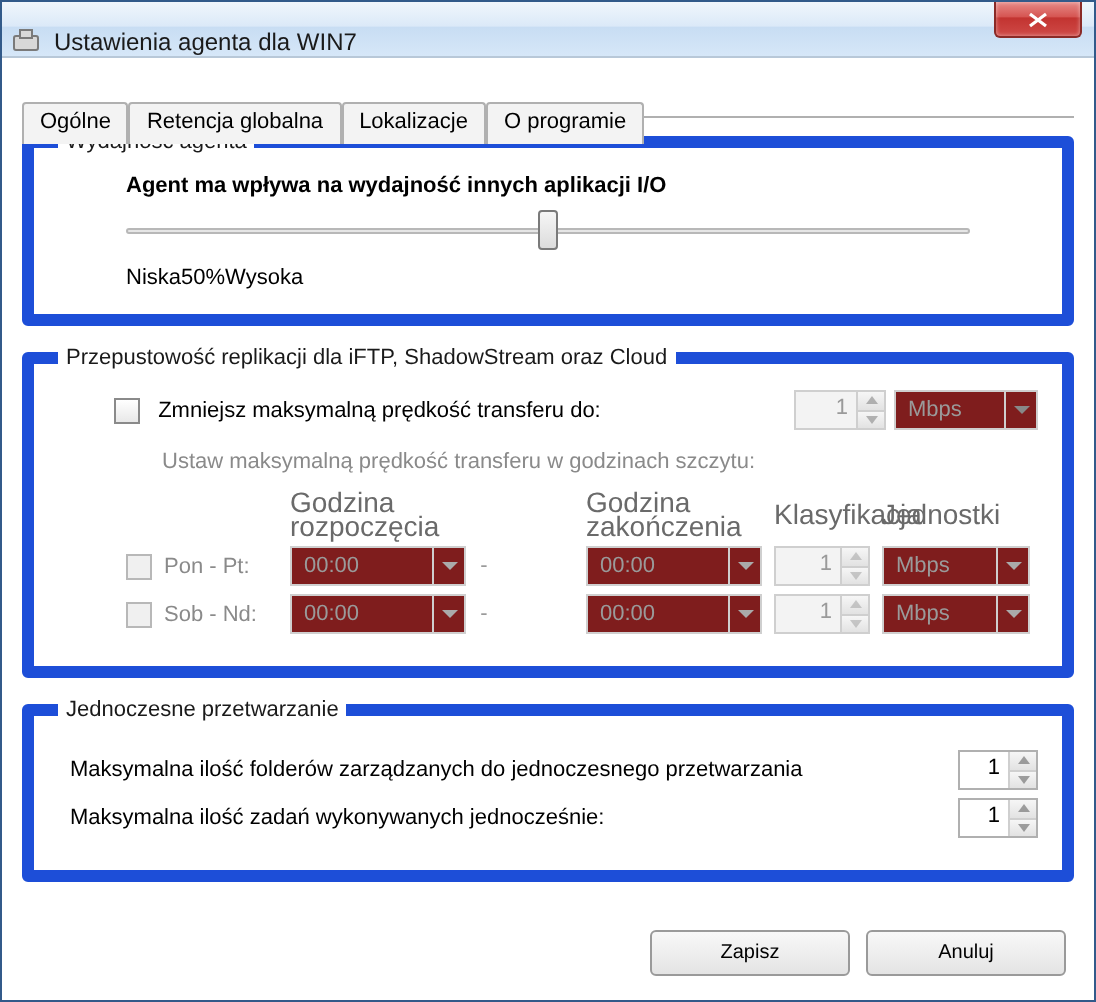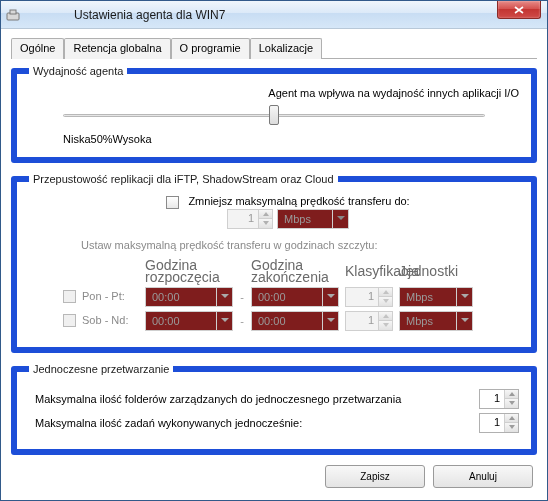--- a/index.html
+++ b/index.html
@@ -18,24 +18,23 @@
     border: 1px solid #325a8a;
     width: 548px;
     height: 501px;
     box-shadow: 0 0 8px rgba(0,0,0,0.3);
   }
   .titlebar {
     height: 28px;
     background: linear-gradient(to bottom, #f0f6fc 0%, #dbe9f8 45%, #c8ddf3 46%, #d6e7f8 100%);
     border-bottom: 1px solid #b8c8d8;
     display: flex;
-    align-items: center;
+    align-items: flex-end;
     padding: 0 4px;
     position: relative;
-    gap: 47px;
   }
   .app-icon {
     width: 16px; height: 16px;
     margin-right: 6px;
     display: inline-flex;
     align-items: center; justify-content: center;
   }
   .title { color: #1a1a1a; font-size: 12px; }
   .close-btn {
     position: absolute;
@@ -61,21 +60,21 @@
     height: 22px;
     margin-bottom: 4px;
   }
   .tab {
     padding: 3px 8px;
     border: 1px solid #b0b0b0;
     border-bottom: none;
     background: #f3f3f3;
     margin-right: 0px;
     position: relative;
-    top: 1px;
+    top: 14px;
     border-radius: 2px 2px 0 0;
     cursor: pointer;
   }
   .tab.active {
     background: #fff;
     border-bottom: 1px solid #fff;
     top: 0;
     padding-top: 4px;
   }
   fieldset {
@@ -83,23 +82,24 @@
     border-radius: 3px;
     margin: 6px 0 10px 0;
     padding: 10px 12px 12px 12px;
   }
   fieldset legend {
     padding: 0 4px;
     color: #1a1a1a;
     font-size: 11px;
   }
   .perf-label {
-    text-align: right;
+    text-align: left;
     padding-left: 34px;
     margin-bottom: 6px;
+    font-weight: bold;
   }
   .slider-wrap {
     position: relative;
     height: 22px;
     margin: 4px 34px 4px 34px;
   }
   .slider-track {
     position: absolute;
     left: 0; right: 0; top: 9px;
     height: 3px;
@@ -115,21 +115,21 @@
     width: 10px; height: 20px;
     background: linear-gradient(to bottom,#f6f6f6,#dcdcdc);
     border: 1px solid #7a7a7a;
     border-radius: 2px;
   }
   .slider-labels {
     display: flex;
     justify-content: flex-start;
     margin: 6px 34px 0 34px;
   }
-  .row { display: flex; align-items: center; flex-direction: column; }
+  .row { display: flex; align-items: center; }
   .chk {
     width: 13px; height: 13px;
     border: 1px solid #8a8a8a;
     background: linear-gradient(to bottom,#fff,#e8e8e8);
     margin-right: 6px;
     display:inline-block;
     vertical-align: middle;
   }
   .chk.dis { border-color:#b8b8b8; background:#f0f0f0; }
   .num-input {
@@ -178,21 +178,21 @@
   }
   .grid-head, .grid-row {
     display:flex;
     align-items:center;
     gap:6px;
     margin-bottom:4px;
   }
   .col-day{ width:80px; padding-left:4px; color:#7a7a7a;}
   .col-start{ width:88px;}
   .col-dash{ width:6px; text-align:center; color:#9a9a9a;}
-  .col-end{ width:88px;}
+  .col-end{ width:88px;margin-left:42px;}
   .col-class{ width:48px;}
   .col-unit{ width:74px;}
   .grid-head .hcell{ font-size:14px; color:#6a6a6a; line-height:12px;}
   .grid-head .col-day{ }
   .sub-indent { padding-left: 28px; }
   .disabled-text { color:#8a8a8a; }
   .concurrent-row{
     display:flex; align-items:center; justify-content:space-between;
     margin:4px 0;
     padding-left:6px;
@@ -229,22 +229,22 @@
       <svg width="10" height="8" viewBox="0 0 10 8">
           <path d="M1 1 L9 7 M9 1 L1 7" stroke="#fff" stroke-width="1.6"></path>
         </svg>
     </div>
   </div>
 
   <div class="client">
     <div class="tabs">
       <div class="tab">Ogólne</div>
       <div class="tab">Retencja globalna</div>
+      <div class="tab">Lokalizacje</div>
       <div class="tab">O programie</div>
-      <div class="tab">Lokalizacje</div>
     </div>
 
     <fieldset>
       <legend>Wydajność agenta</legend>
       <div class="perf-label">Agent ma wpływa na wydajność innych aplikacji I/O</div>
       <div class="slider-wrap">
         <div class="slider-track"></div>
         <div class="slider-thumb"></div>
       </div>
       <div class="slider-labels">

